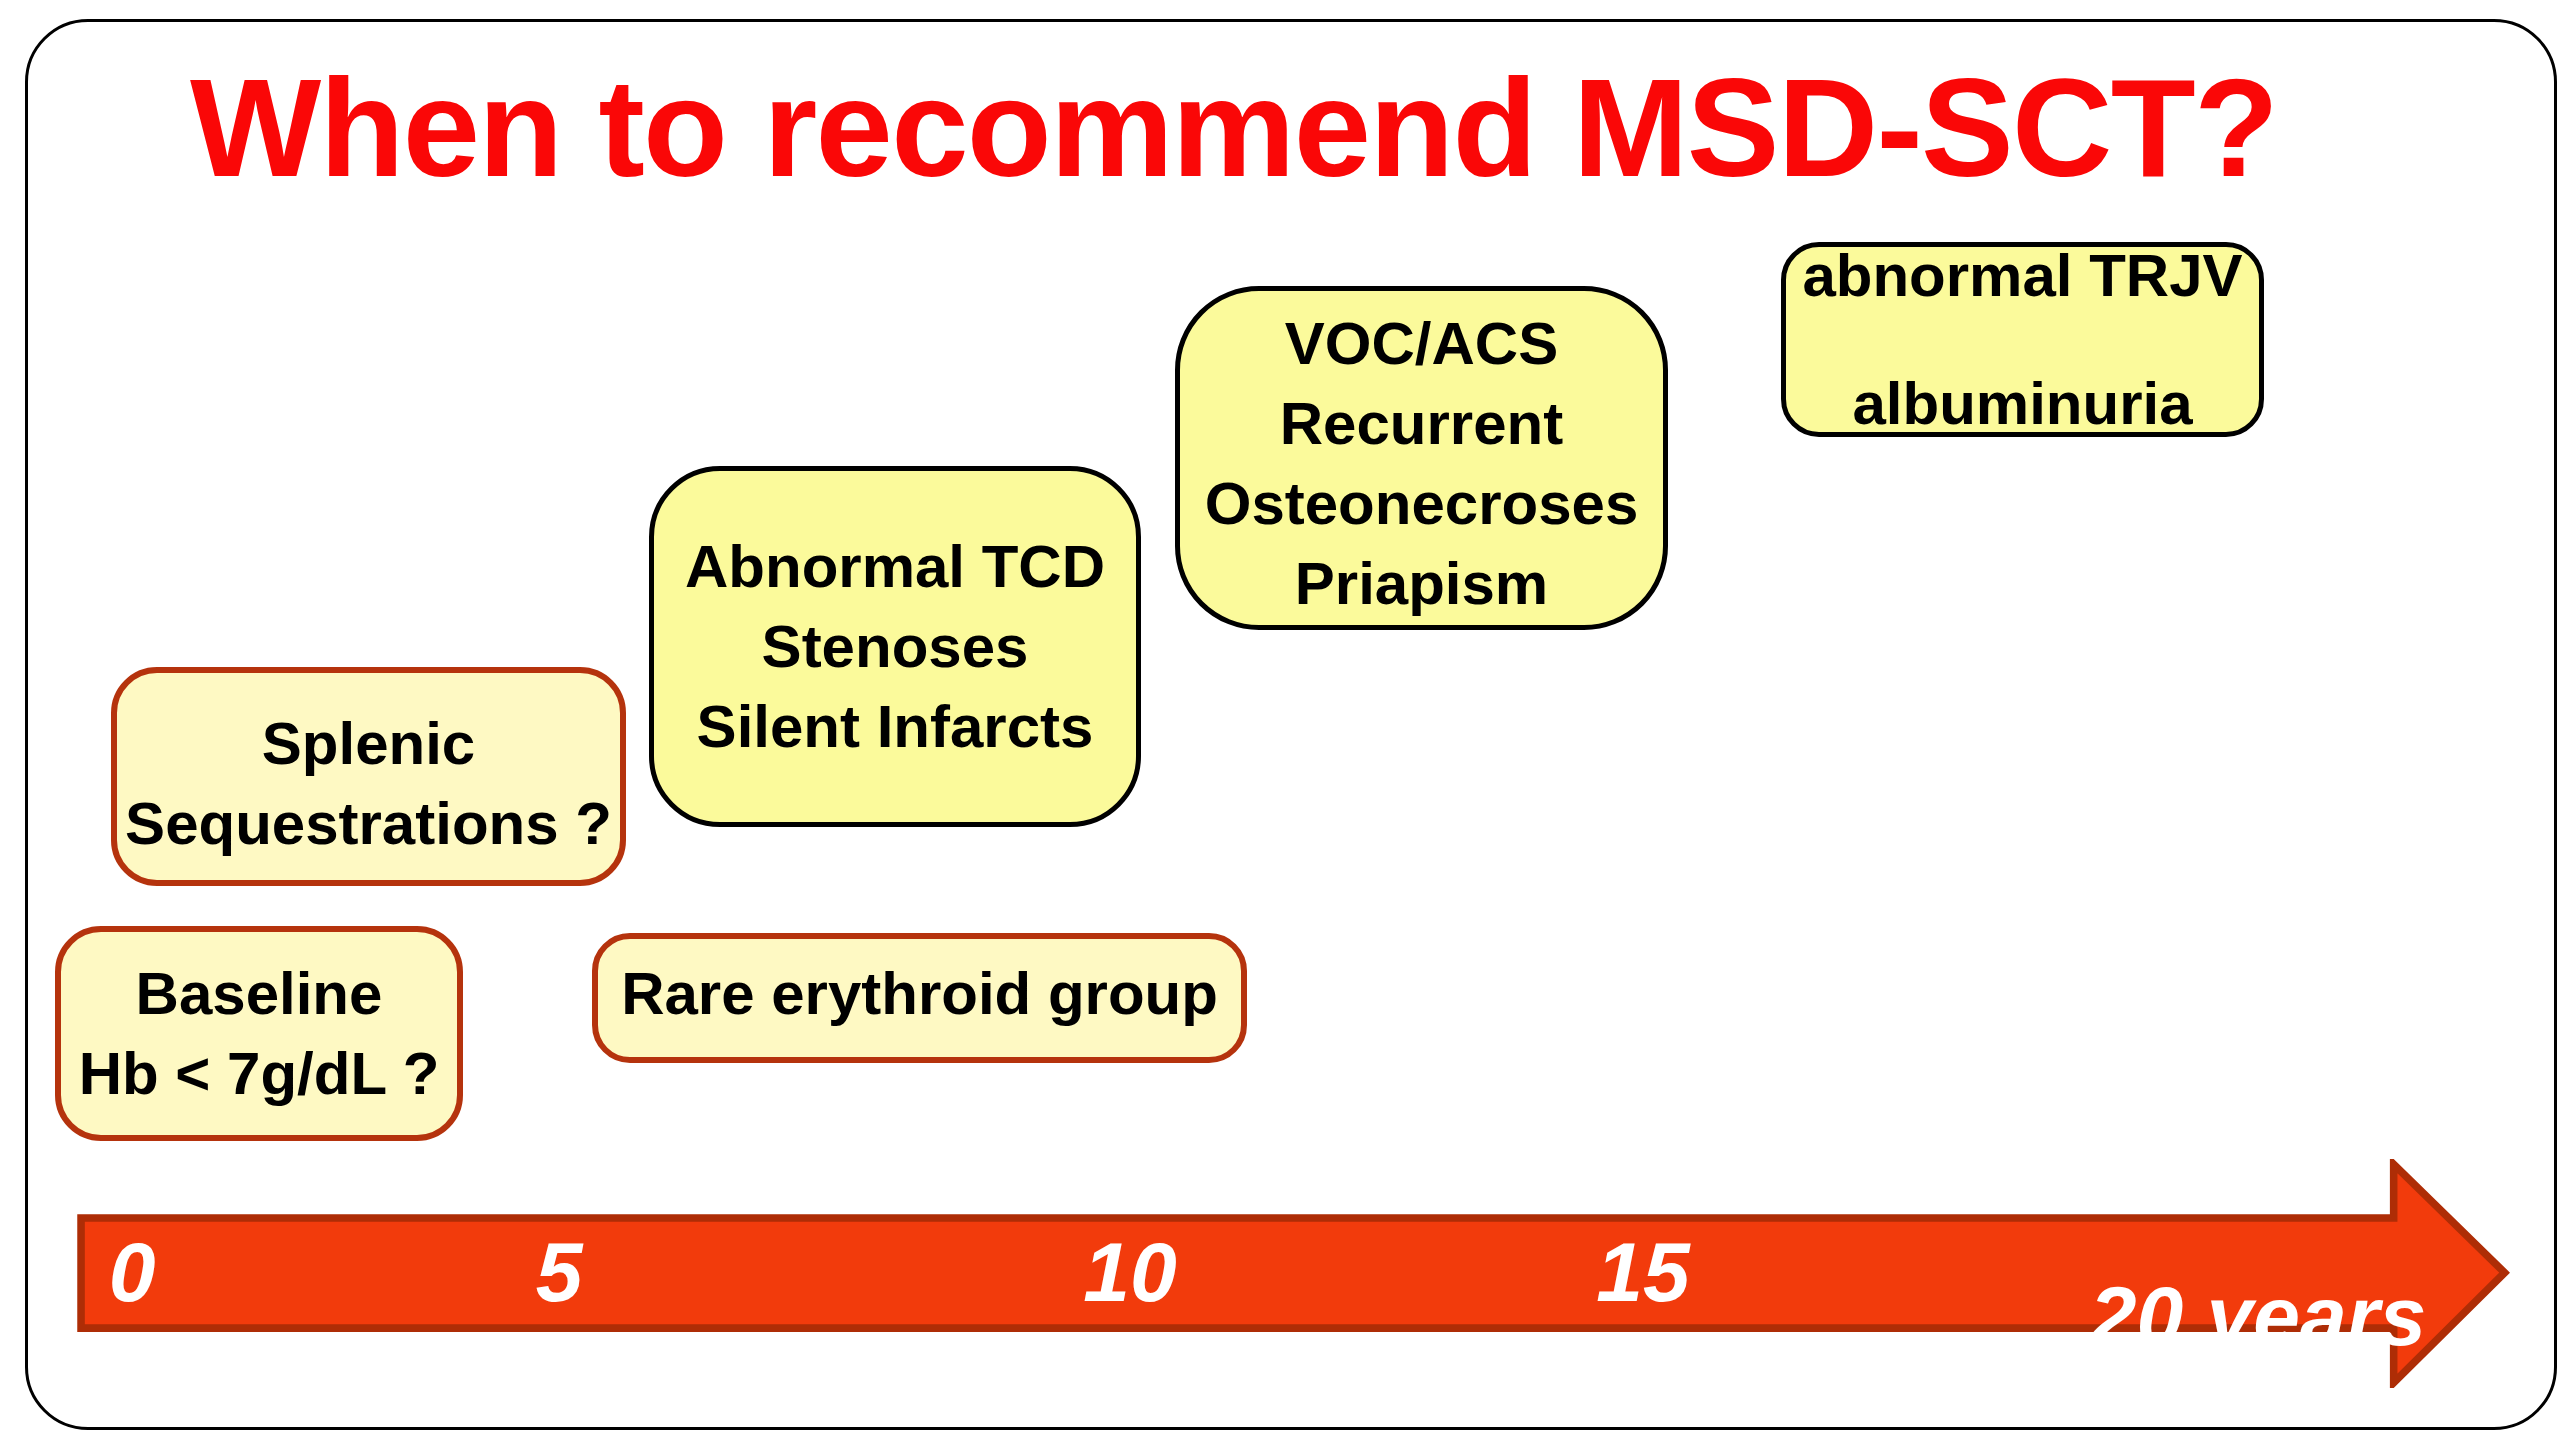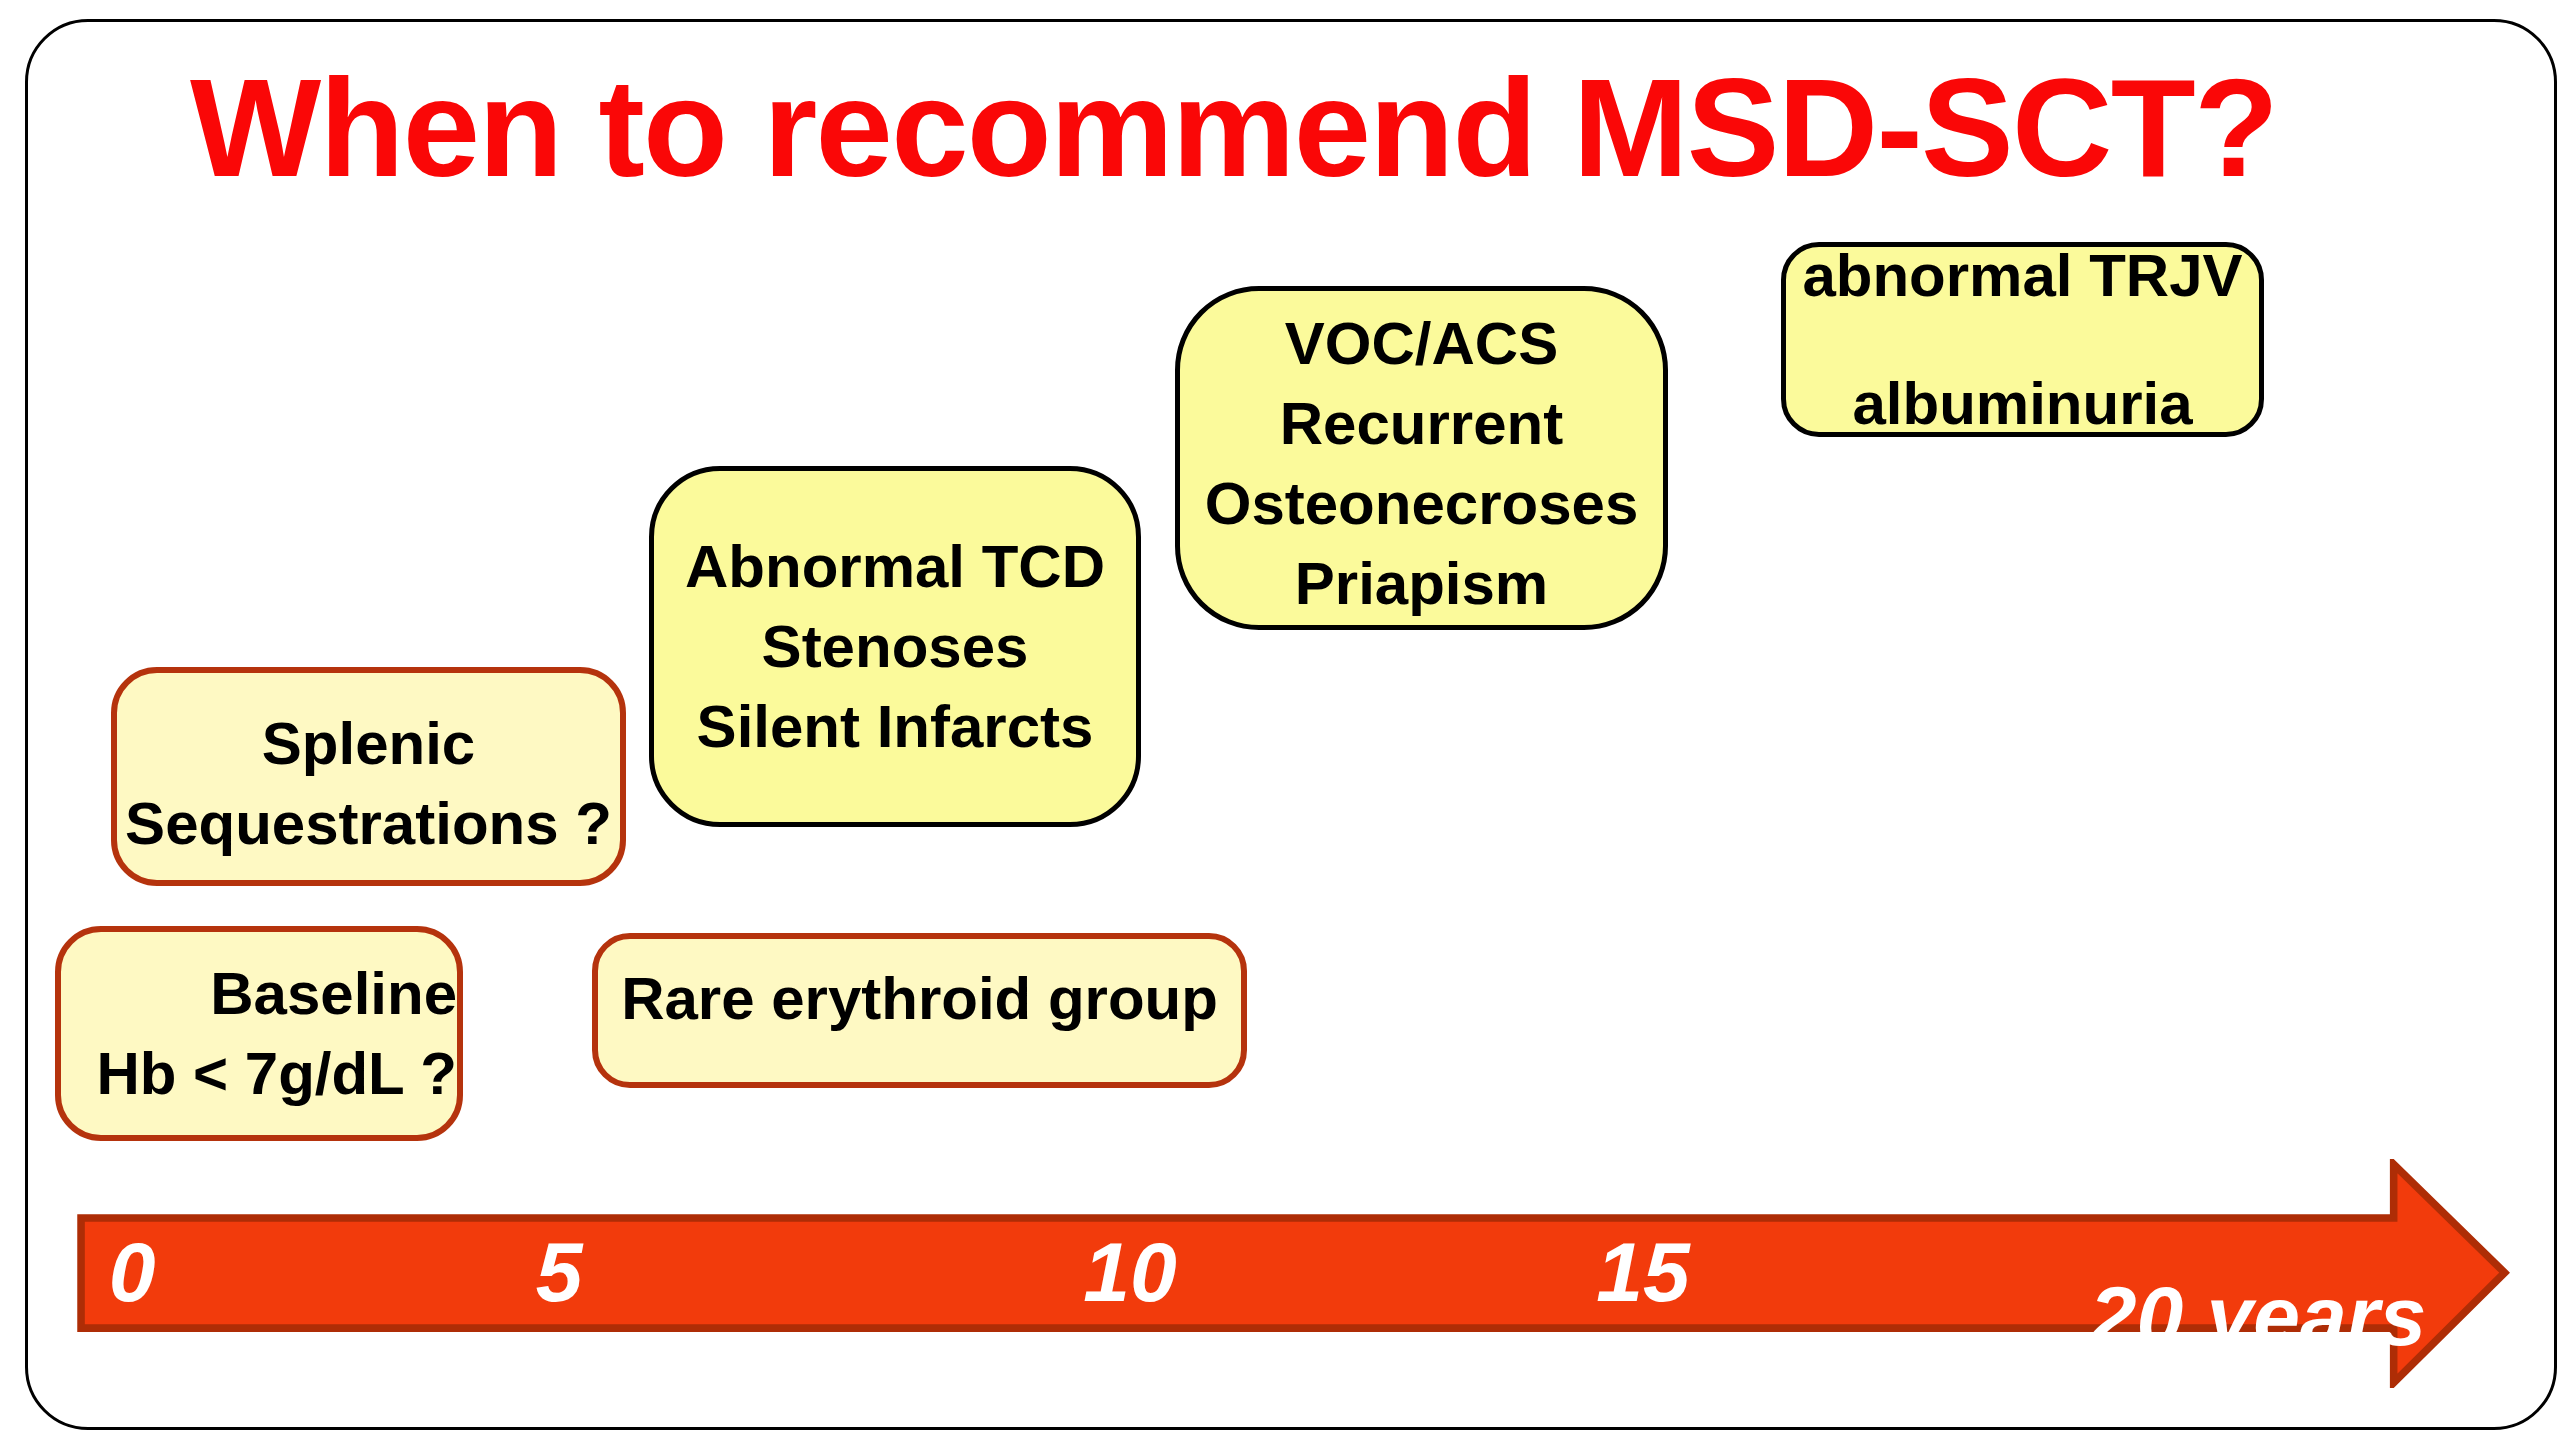--- a/index.html
+++ b/index.html
@@ -30,22 +30,22 @@
     display:flex;flex-direction:column;
     align-items:center;justify-content:center;
     text-align:center;
     font-weight:bold;color:#000000;
     box-sizing:border-box;
   }
   .box .line{display:block;line-height:80px;font-size:60px;white-space:nowrap;}
   .green{background:#fef9c3;border:6.7px solid #b5330d;}
   .yellow{background:#fbfa9b;border:5.9px solid #000000;}
   #box-splenic  {left:111px;top:667px;width:515px;height:219px;border-radius:46px;padding-top:15px;}
-  #box-baseline {left:55px;top:926px;width:408px;height:215px;border-radius:46px;align-items:flex-end;}
-  #box-rare     {left:592px;top:933px;width:655px;height:155px;border-radius:38px;padding-bottom:23.5px;}
+  #box-baseline {left:55px;top:926px;width:408px;height:215px;border-radius:46px;}
+  #box-rare     {left:592px;top:933px;width:655px;height:130px;border-radius:38px;padding-bottom:23.5px;justify-content:flex-end;}
   #box-stroke   {left:649px;top:466px;width:492px;height:361px;border-radius:71px;}
   #box-recurrent{left:1175px;top:286px;width:493px;height:344px;border-radius:84px;padding-top:11.8px;}
   #box-trjv     {left:1781px;top:242px;width:483px;height:195px;border-radius:38px;gap:48px;}
   #timeline-arrow{position:absolute;left:76px;top:1159px;width:2437px;height:229px;}
   .tl-label{
     position:absolute;
     transform:translateX(-50%);
     top:1222px;height:101px;line-height:101px;
     font-size:84px;font-weight:bold;font-style:italic;
     color:#ffffff;white-space:nowrap;

